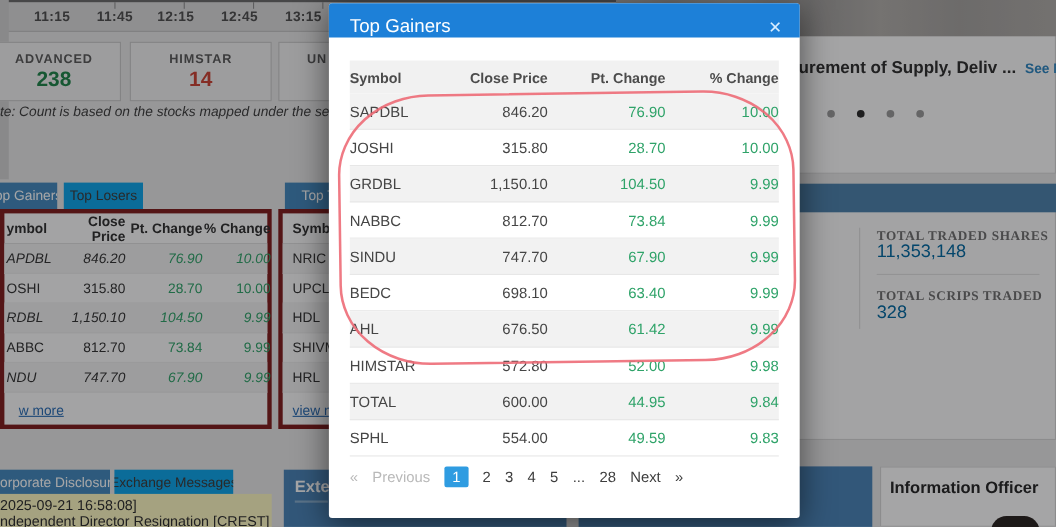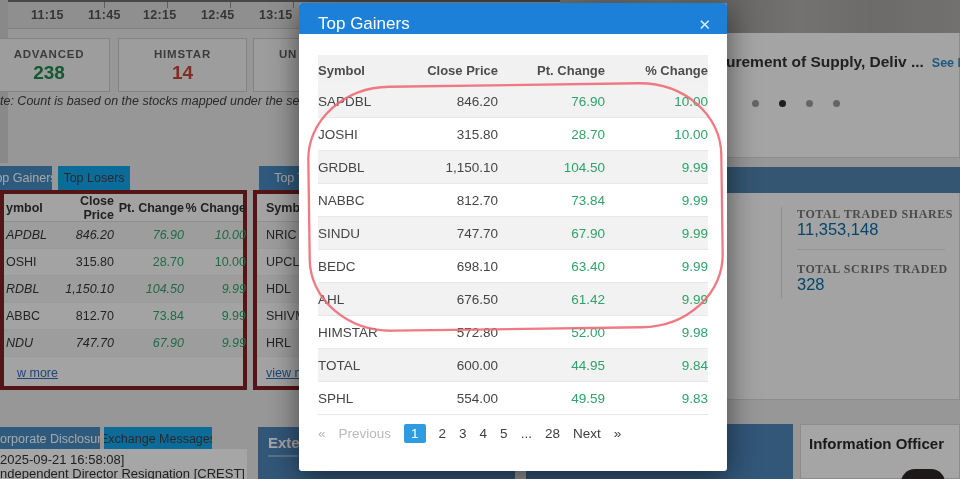--- a/index.html
+++ b/index.html
@@ -49,21 +49,21 @@
   .dot{width:7px;height:7px;border-radius:50%;background:#9a9a9a;cursor:pointer;}
   .dot.active{background:#2b2b2b;}
 
   .ms-panel{left:560px;top:167px;width:400px;height:233px;background:#fbfbfb;border:1px solid #d7d7d7;}
   .ms-header{left:560px;top:167px;width:400px;height:26px;background:#4d83ad;}
   .ms-divv{left:781px;top:207px;width:1px;height:92px;background:#dddddd;}
   .ms-divh{left:797px;top:249px;width:148px;height:1px;background:#e2e2e2;}
   .ms-label{font-size:12px;font-weight:bold;color:#707070;letter-spacing:.6px;font-family:Liberation Serif, serif;}
   .ms-value{font-size:16.5px;color:#0369a1;}
 
-  .bl-body{left:0;top:449px;width:247px;height:30px;background:#ffffff;}
+  .bl-body{left:0;top:449px;width:247px;height:30px;background:#fef9c3;}
   .bl-line{font-size:13px;color:#2e2e2e;white-space:nowrap;}
 
   .blue-panel{top:427px;height:52px;background:#4a84b8;}
   .blue-title{color:#fff;font-weight:bold;font-size:15px;margin:7px 0 0 10px;}
   .blue-underline{margin:4px 0 0 10px;width:30px;height:2px;background:rgba(255,255,255,.35);}
 
   .info-card{left:800px;top:424px;width:160px;height:55px;background:#fdfdfd;border:1px solid #d7d7d7;}
   .info-title{margin:10px 0 0 8px;font-size:15px;font-weight:bold;color:#262626;}
   .photo{position:absolute;left:100px;top:44px;width:44px;height:14px;background:#2a2320;border-radius:22px 22px 0 0;}
 

